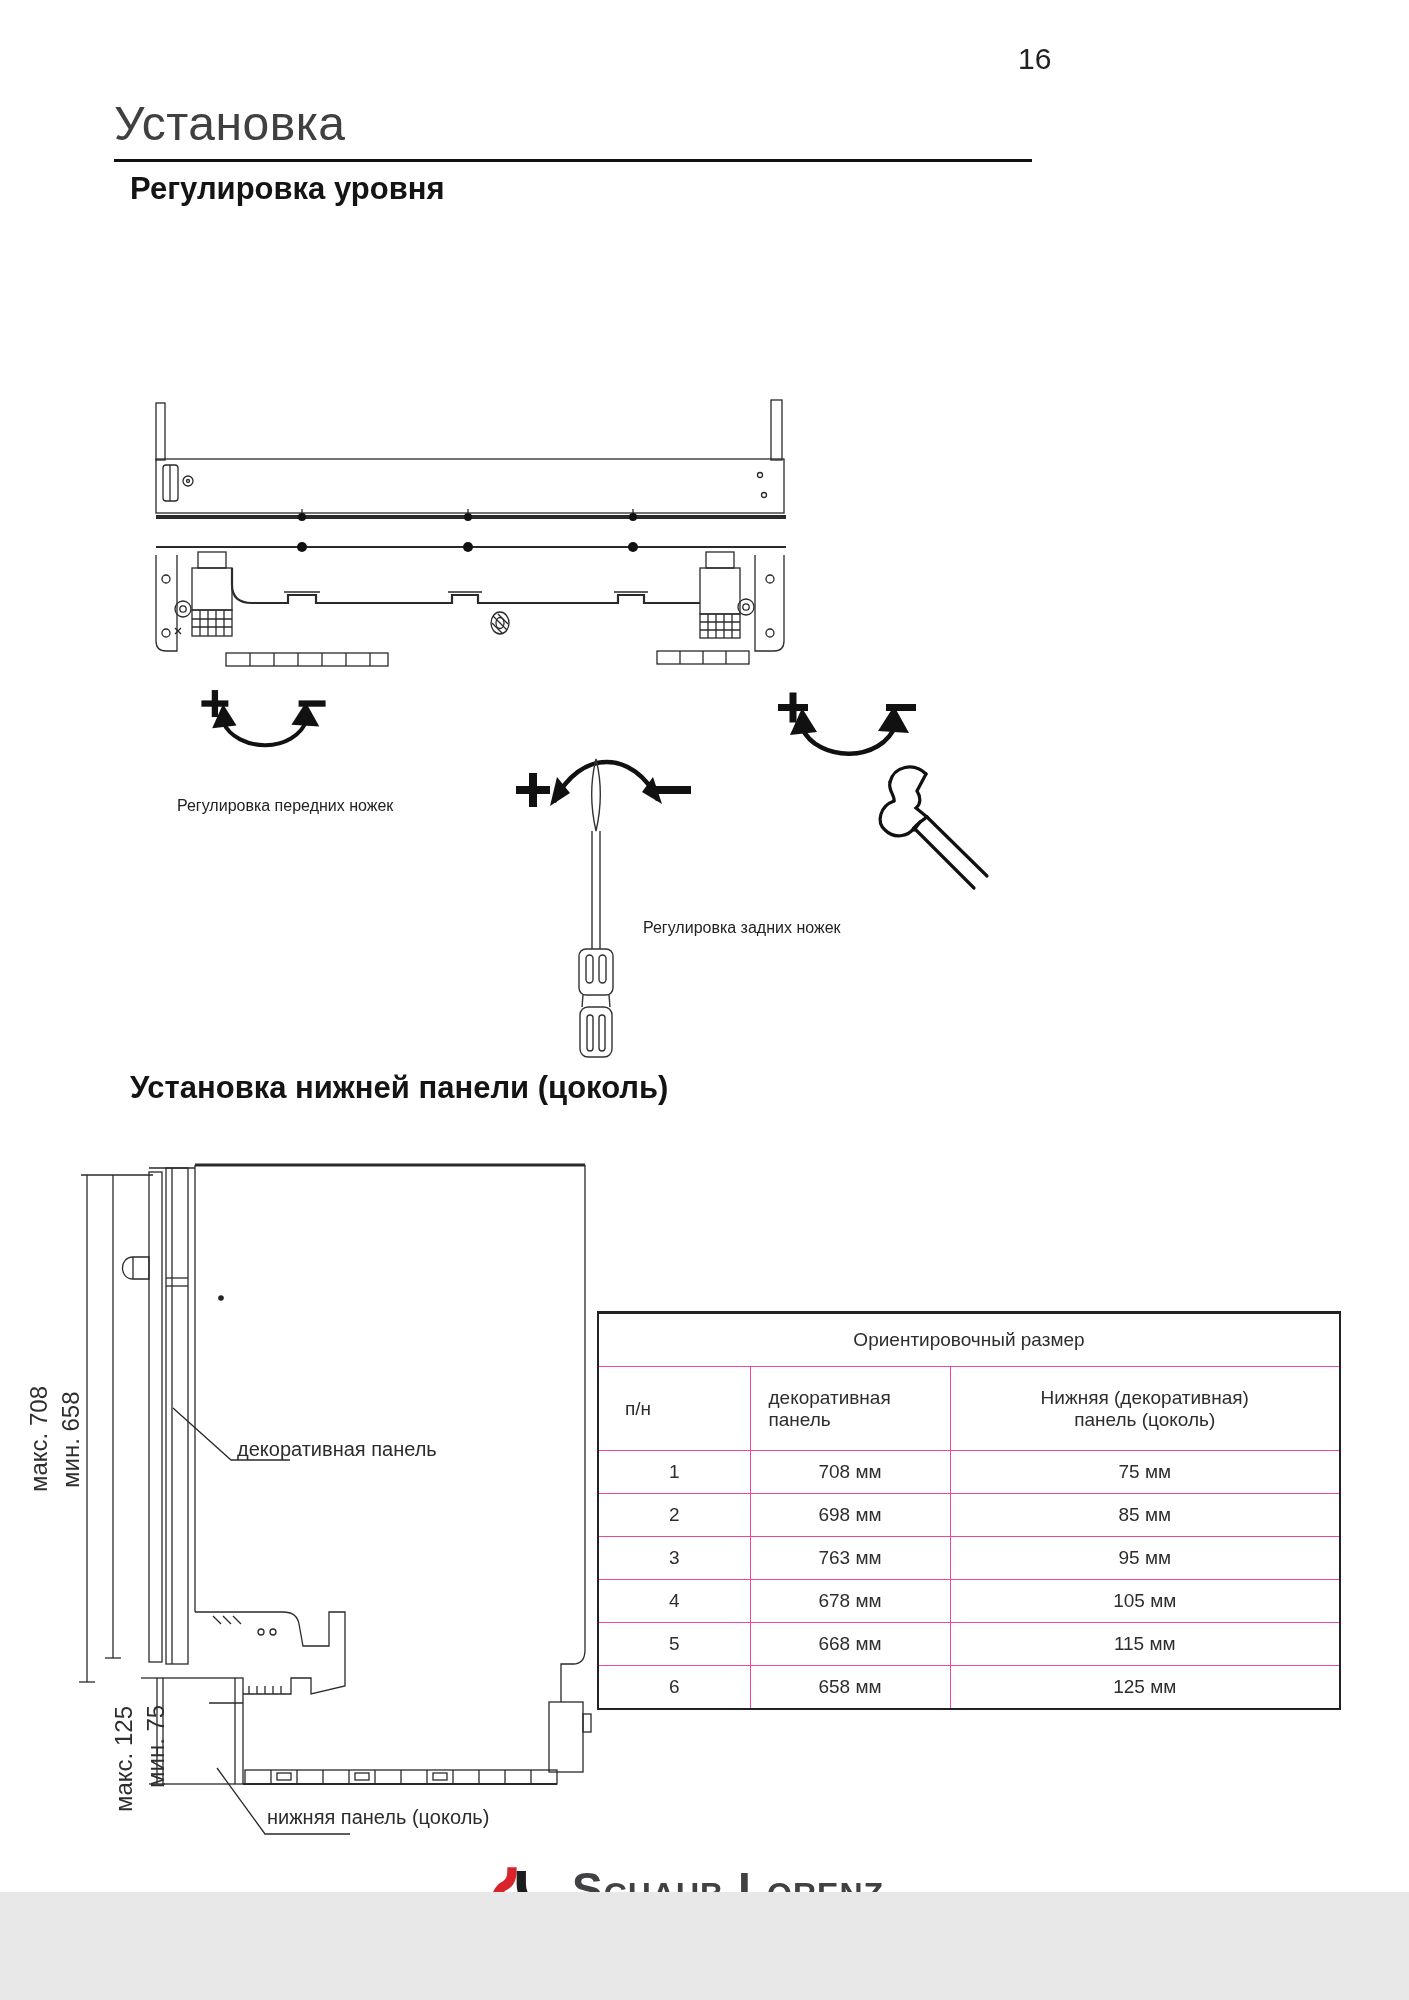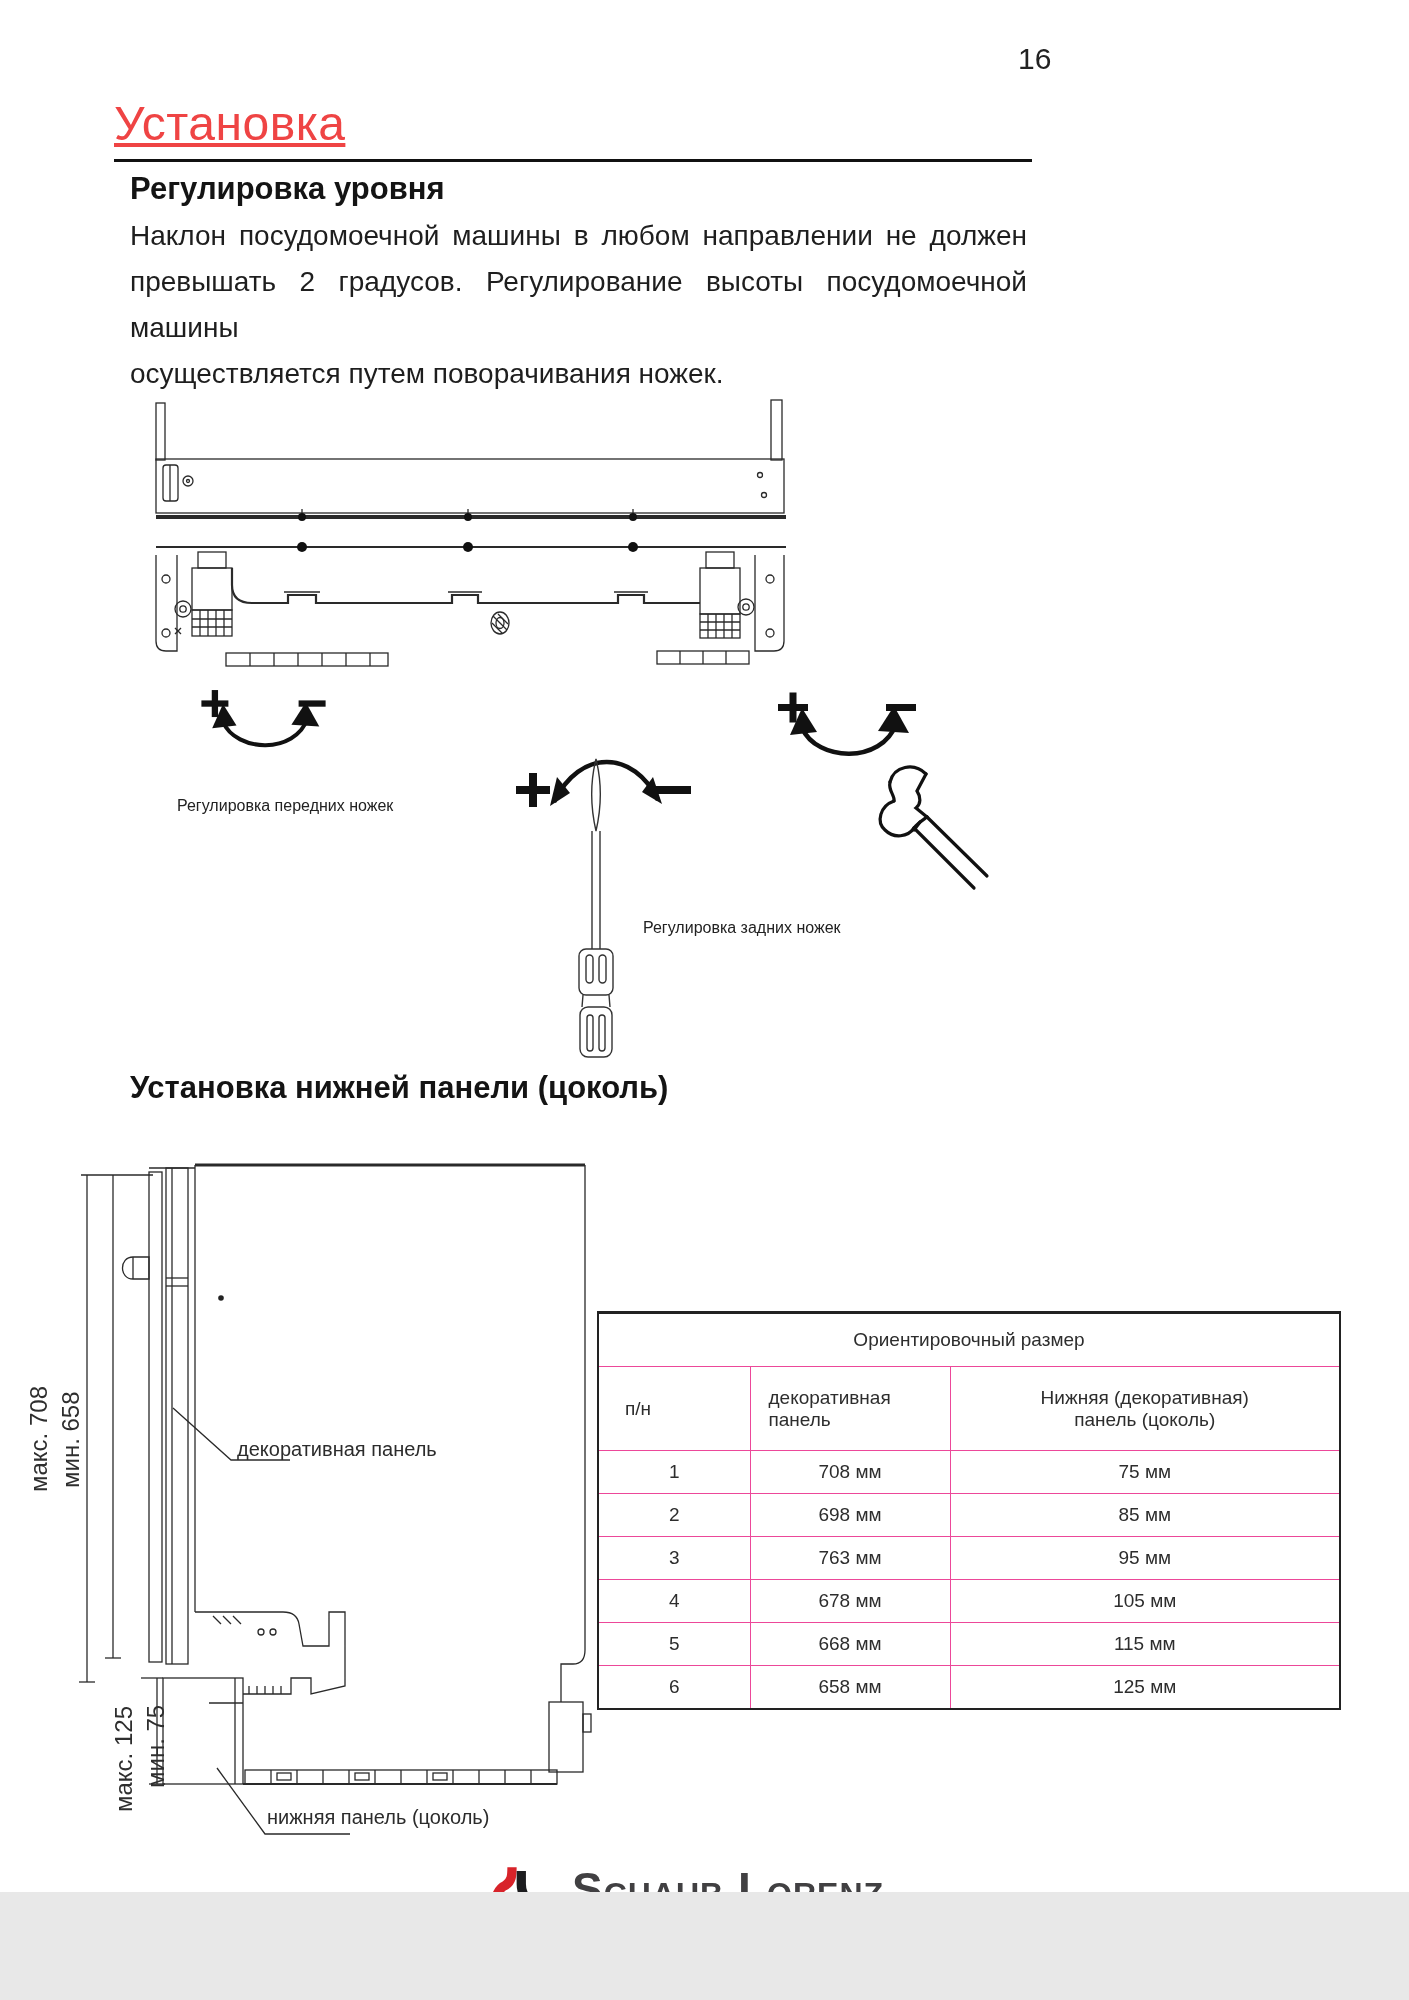--- a/index.html
+++ b/index.html
@@ -1,20 +1,20 @@
 <!DOCTYPE html>
 <html><head>
 <meta charset="utf-8">
 <style>
   html,body{margin:0;padding:0;background:#e8e8e8;}
   #page{position:relative;width:1409px;height:1892px;background:#ffffff;overflow:hidden;
         font-family:"Liberation Sans", sans-serif;color:#1c1c1c;}
   .abs{position:absolute;}
   #page-number{left:1018px;top:42px;font-size:30px;color:#222;}
-  #main-title{left:114px;top:96px;font-size:48px;font-weight:400;letter-spacing:0.5px;color:#ef4444;text-decoration:underline;}
+  #main-title{left:114px;top:96px;font-size:48px;font-weight:400;letter-spacing:0.5px;color:#404040;}
   #title-rule{left:114px;top:159px;width:918px;height:3px;background:#111;}
   .h2{font-size:31px;font-weight:700;color:#141414;}
   #sec1-heading{left:130px;top:171px;}
   #para{left:130px;top:213px;width:897px;font-size:28px;line-height:46px;color:#1e1e1e;}
   .pline{text-align:justify;text-align-last:justify;}
   .pline.last{text-align-last:left;}
   svg{display:block;}
   .tech{stroke:#2a2a2a;fill:none;stroke-width:1.3;}
   .small-label{font-size:16px;color:#222;white-space:nowrap;}
   #label-front-feet{left:177px;top:797px;}
@@ -91,25 +91,20 @@
       </g>
     </defs>
   </svg>
 
   <div class="abs" id="page-number">16</div>
   <div class="abs" id="main-title">Установка</div>
   <div class="abs" id="title-rule"></div>
 
   <div class="abs h2" id="sec1-heading">Регулировка уровня</div>
 
-  <div class="abs" id="para">
-    <div class="pline">Наклон посудомоечной машины в любом направлении не должен</div>
-    <div class="pline">превышать 2 градусов. Регулирование высоты посудомоечной машины</div>
-    <div class="pline last">осуществляется путем поворачивания ножек.</div>
-  </div>
 
   <svg class="abs" style="left:130px;top:395px;" width="660" height="280" viewBox="0 0 660 280">
     <g class="tech">
 
       <rect x="26" y="8" width="9" height="57"></rect>
       <rect x="641" y="5" width="11" height="60"></rect>
 
       <rect x="26" y="64" width="628" height="54"></rect>
       <rect x="33" y="70" width="15" height="36" rx="3"></rect>
       <line x1="40" y1="70" x2="40" y2="106"></line>

